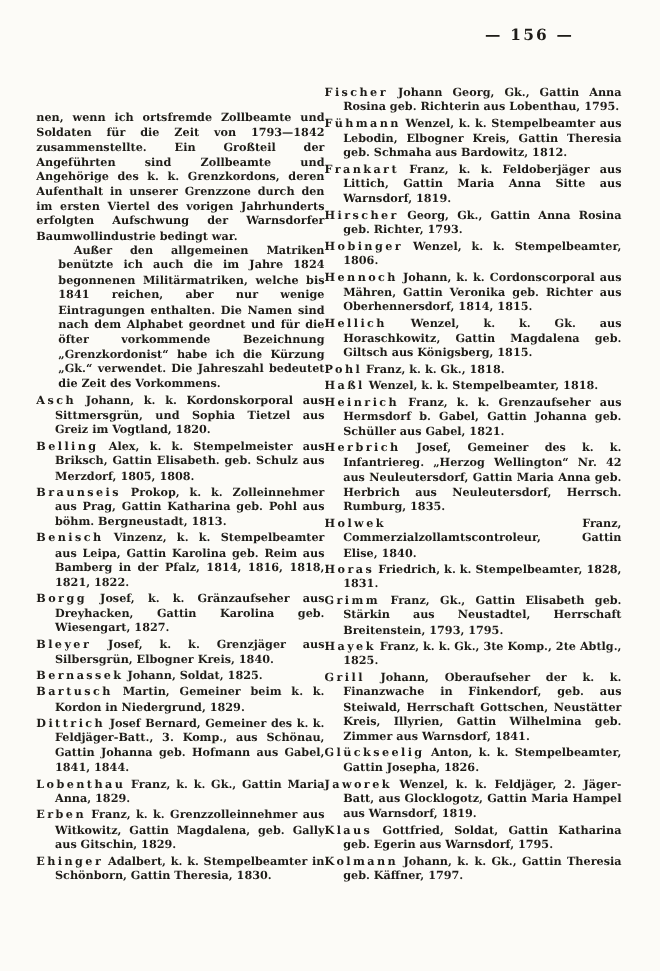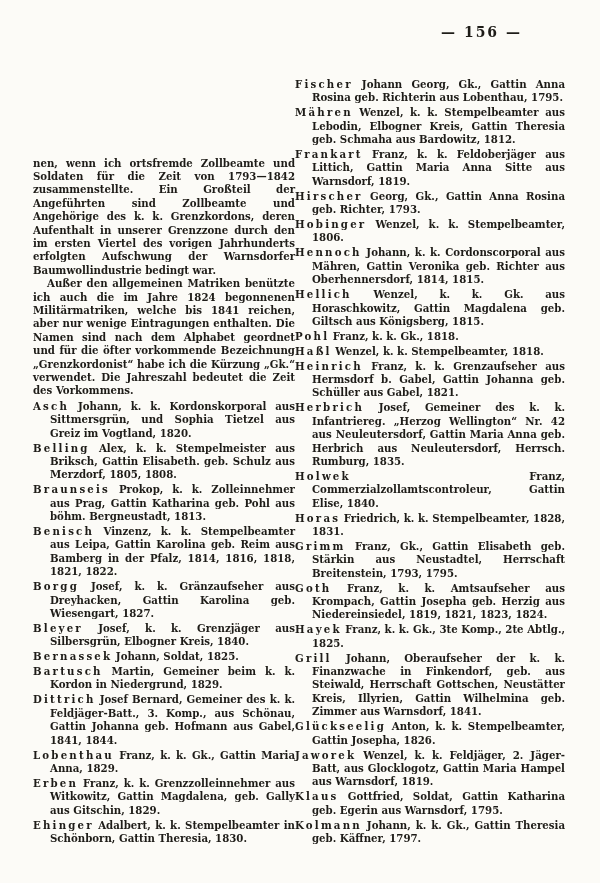--- a/index.html
+++ b/index.html
@@ -41,21 +41,21 @@
     line-height: 13.4px;
     text-align: justify;
     text-justify: inter-word;
   }
   .col-left  { width: 262px; }
   .col-right { width: 270px; }
   .para {
     margin: 0;
     hyphens: manual;
   }
-  .para.indented { text-indent: 14px; }
+  .para.indented { text-indent: 14px; margin-left: 20px; }
   .entry-list { margin-top: 2px; }
   .entry {
     margin: 0 0 1.5px 0;
     padding-left: 17px;
     text-indent: -17px;
   }
   .entry-name { letter-spacing: 2.2px; }
 </style>
 </head>
 <body>
@@ -79,34 +79,33 @@
           <p class="entry"><span class="entry-name">Dittrich</span> Josef Bernard, Gemeiner des k. k. Feldjäger-Batt., 3. Komp., aus Schönau, Gattin Johanna geb. Hofmann aus Gabel, 1841, 1844.</p>
           <p class="entry"><span class="entry-name">Lobenthau</span> Franz, k. k. Gk., Gattin Maria Anna, 1829.</p>
           <p class="entry"><span class="entry-name">Erben</span> Franz, k. k. Grenzzolleinnehmer aus Witkowitz, Gattin Magdalena, geb. Gally aus Gitschin, 1829.</p>
           <p class="entry"><span class="entry-name">Ehinger</span> Adalbert, k. k. Stempelbeamter in Schönborn, Gattin Theresia, 1830.</p>
         </div>
     </div>
 
     <div class="col col-right">
       <div class="entry-list" id="entries-right">
           <p class="entry"><span class="entry-name">Fischer</span> Johann Georg, Gk., Gattin Anna Rosina geb. Richterin aus Lobenthau, 1795.</p>
-          <p class="entry"><span class="entry-name">Mähren</span> Wenzel, k. k. Stempelbeamter aus Lebodin, Elbogner Kreis, Gattin Theresia geb. Schmaha aus Bardowitz, 1812.</p>
+          <p class="entry"><span class="entry-name">Fühmann</span> Wenzel, k. k. Stempelbeamter aus Lebodin, Elbogner Kreis, Gattin Theresia geb. Schmaha aus Bardowitz, 1812.</p>
           <p class="entry"><span class="entry-name">Frankart</span> Franz, k. k. Feldoberjäger aus Littich, Gattin Maria Anna Sitte aus Warnsdorf, 1819.</p>
           <p class="entry"><span class="entry-name">Hirscher</span> Georg, Gk., Gattin Anna Rosina geb. Richter, 1793.</p>
           <p class="entry"><span class="entry-name">Hobinger</span> Wenzel, k. k. Stempelbeamter, 1806.</p>
           <p class="entry"><span class="entry-name">Hennoch</span> Johann, k. k. Cordonscorporal aus Mähren, Gattin Veronika geb. Richter aus Oberhennersdorf, 1814, 1815.</p>
           <p class="entry"><span class="entry-name">Hellich</span> Wenzel, k. k. Gk. aus Horaschkowitz, Gattin Magdalena geb. Giltsch aus Königsberg, 1815.</p>
           <p class="entry"><span class="entry-name">Pohl</span> Franz, k. k. Gk., 1818.</p>
           <p class="entry"><span class="entry-name">Haßl</span> Wenzel, k. k. Stempelbeamter, 1818.</p>
           <p class="entry"><span class="entry-name">Heinrich</span> Franz, k. k. Grenzaufseher aus Hermsdorf b. Gabel, Gattin Johanna geb. Schüller aus Gabel, 1821.</p>
           <p class="entry"><span class="entry-name">Herbrich</span> Josef, Gemeiner des k. k. Infantriereg. „Herzog Wellington“ Nr. 42 aus Neuleutersdorf, Gattin Maria Anna geb. Herbrich aus Neuleutersdorf, Herrsch. Rumburg, 1835.</p>
           <p class="entry"><span class="entry-name">Holwek</span> Franz, Commerzialzollamtscontroleur, Gattin Elise, 1840.</p>
           <p class="entry"><span class="entry-name">Horas</span> Friedrich, k. k. Stempelbeamter, 1828, 1831.</p>
           <p class="entry"><span class="entry-name">Grimm</span> Franz, Gk., Gattin Elisabeth geb. Stärkin aus Neustadtel, Herrschaft Breitenstein, 1793, 1795.</p>
-          <p class="entry"><span class="entry-name">Goth</span> Franz, k. k. Amtsaufseher aus Krompach, Gattin Josepha geb. Herzig aus Niedereinsiedel, 1819, 1821, 1823, 1824.</p>
           <p class="entry"><span class="entry-name">Hayek</span> Franz, k. k. Gk., 3te Komp., 2te Abtlg., 1825.</p>
           <p class="entry"><span class="entry-name">Grill</span> Johann, Oberaufseher der k. k. Finanzwache in Finkendorf, geb. aus Steiwald, Herrschaft Gottschen, Neustätter Kreis, Illyrien, Gattin Wilhelmina geb. Zimmer aus Warnsdorf, 1841.</p>
           <p class="entry"><span class="entry-name">Glückseelig</span> Anton, k. k. Stempelbeamter, Gattin Josepha, 1826.</p>
           <p class="entry"><span class="entry-name">Jaworek</span> Wenzel, k. k. Feldjäger, 2. Jäger-Batt, aus Glocklogotz, Gattin Maria Hampel aus Warnsdorf, 1819.</p>
           <p class="entry"><span class="entry-name">Klaus</span> Gottfried, Soldat, Gattin Katharina geb. Egerin aus Warnsdorf, 1795.</p>
           <p class="entry"><span class="entry-name">Kolmann</span> Johann, k. k. Gk., Gattin Theresia geb. Käffner, 1797.</p>
         </div>
     </div>
   </div>
 </div>

